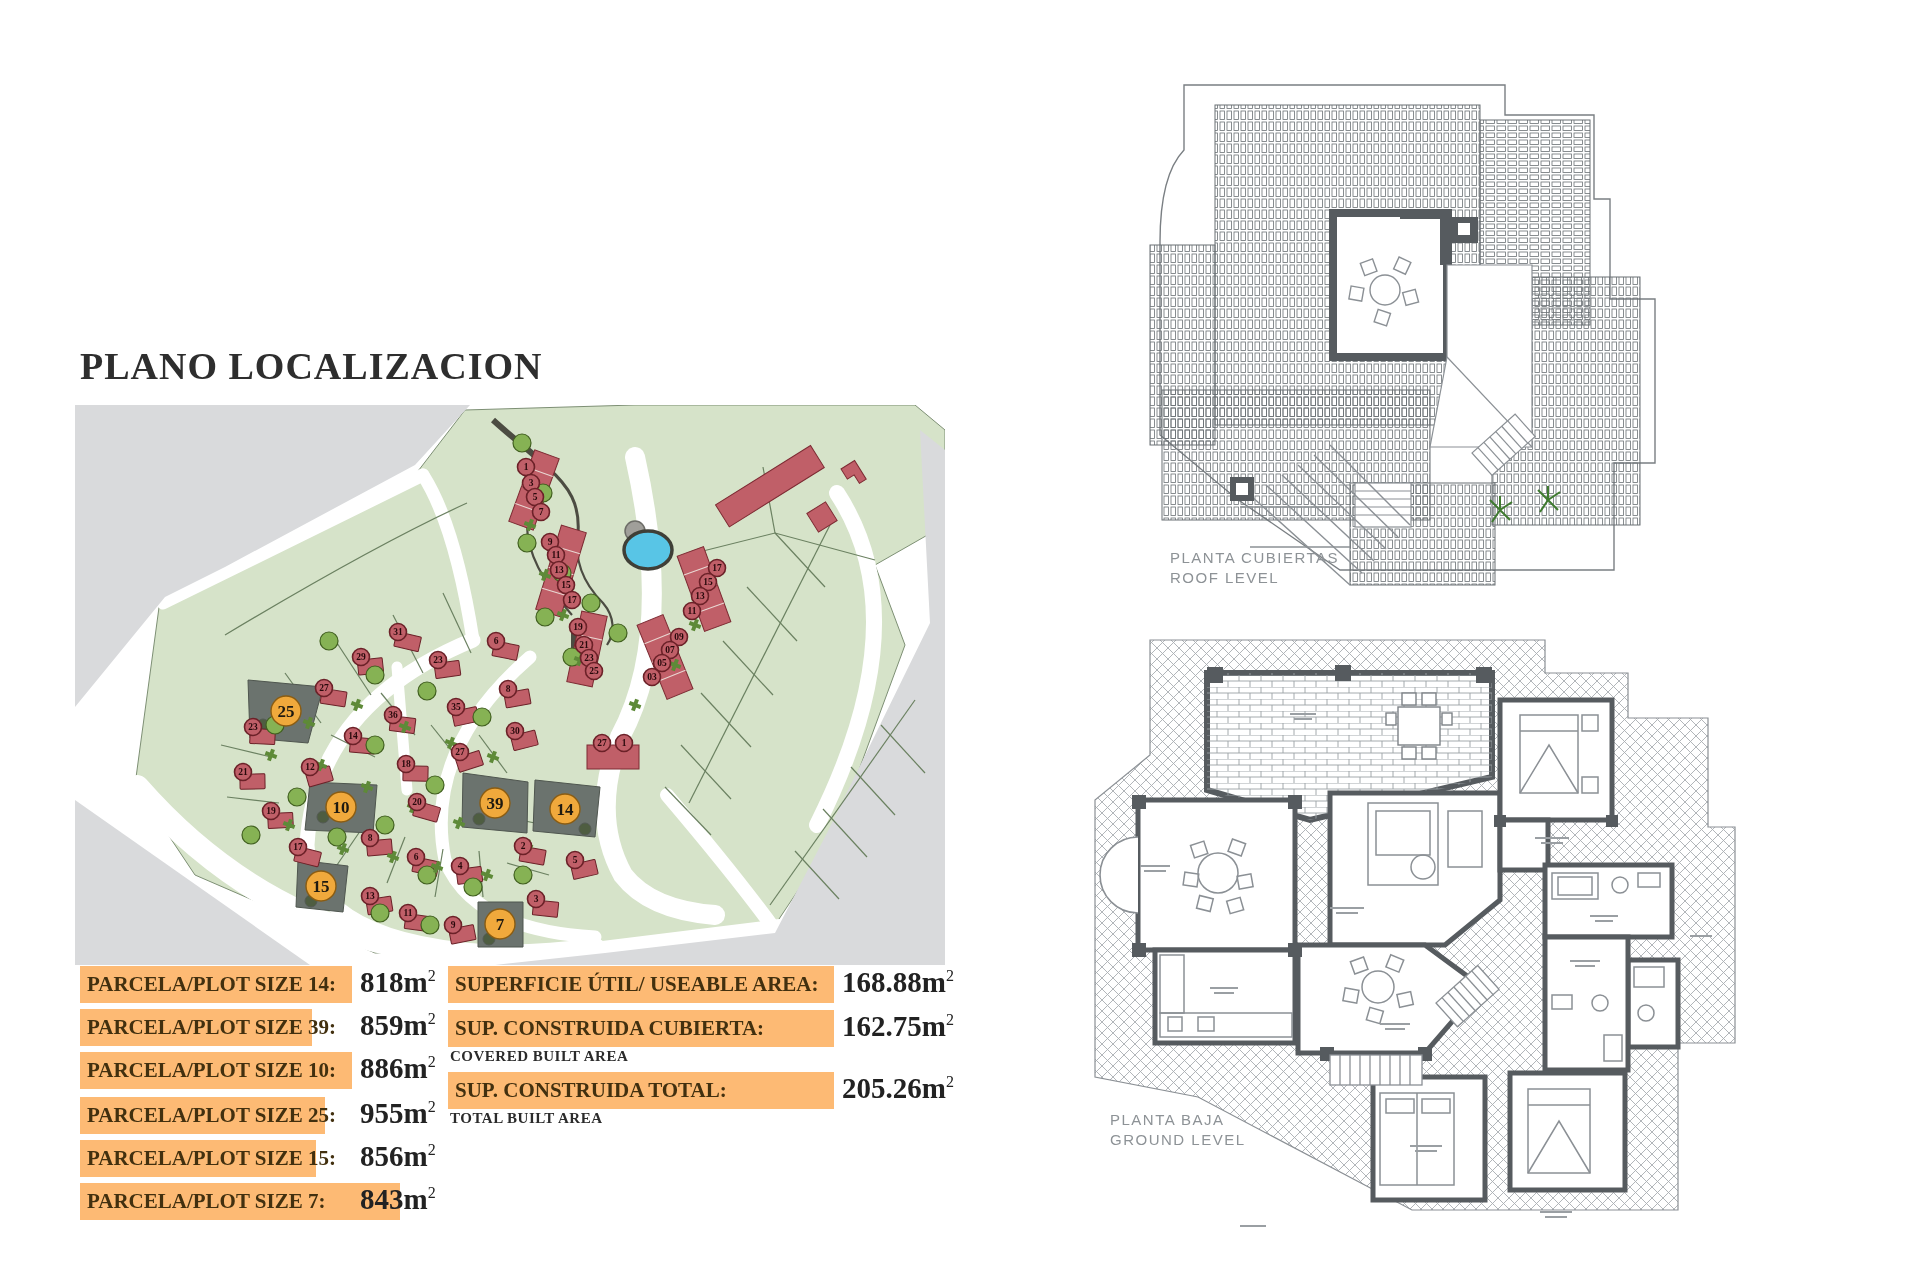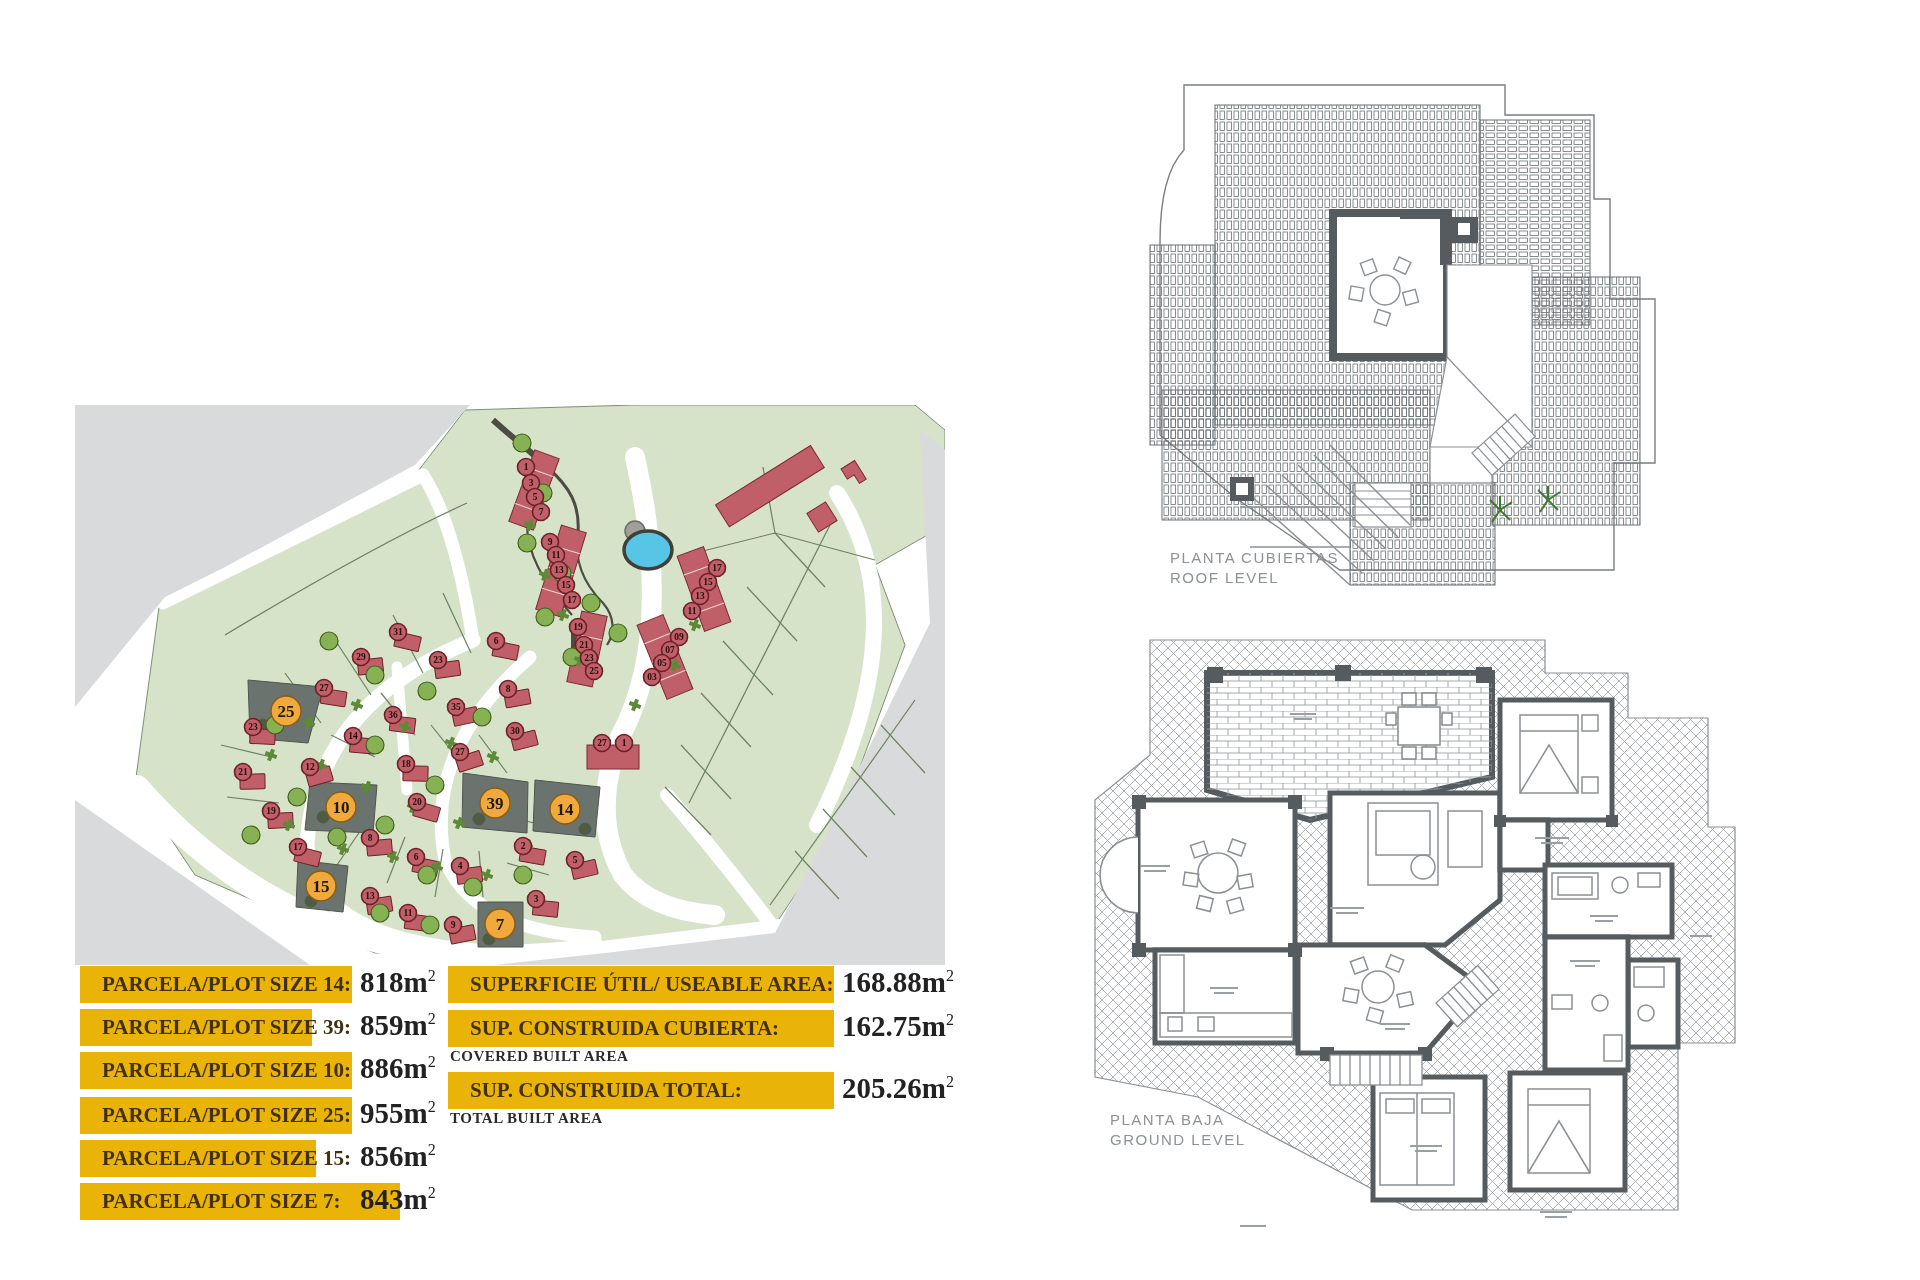--- a/index.html
+++ b/index.html
@@ -1,35 +1,36 @@
 <!DOCTYPE html>
 <html><head>
 <meta charset="utf-8">
 <style>
   html,body{margin:0;padding:0;background:#ffffff;}
   #page{position:relative;width:1920px;height:1280px;background:#ffffff;overflow:hidden;
         font-family:"Liberation Serif", serif;}
   .title{position:absolute;left:80px;top:344px;font-size:38px;font-weight:bold;color:#2e2e2e;
          letter-spacing:1px;font-family:"Liberation Serif",serif;}
   
-  .bar{position:absolute;height:37px;background:#eab308;display:flex;align-items:center;
-       padding:0 22px;box-sizing:border-box;}
+  .bar{position:absolute;height:37px;background:#fdba74;display:flex;align-items:center;
+       padding:0 7px;box-sizing:border-box;}
   .bar span{font-size:21px;font-weight:bold;color:#42300f;white-space:nowrap;}
   .val{position:absolute;font-size:29px;font-weight:normal;color:#222222;white-space:nowrap;}
   .val sup{font-size:16px;}
   .sub{position:absolute;font-size:15px;font-weight:bold;color:#2b2b2b;letter-spacing:.5px;}
   .planlabel{position:absolute;font-family:"Liberation Sans",sans-serif;font-size:15px;
              color:#8d9296;letter-spacing:1.5px;line-height:20px;white-space:pre-line;}
   svg{position:absolute;}
 </style>
 </head>
 <body>
 
 <div id="page">
 
+  <div class="title">PLANO LOCALIZACION</div>
 
   <svg id="site-svg" style="left:75px;top:405px" width="870" height="560" viewBox="0 0 870 560">
 
     <g>
       <polygon points="85,195 340,70 390,5 560,0 840,0 870,25 870,120 800,160 830,240 760,430 700,520 520,545 300,548 120,470 60,380" fill="#d6e3c9" stroke="#7d8f74" stroke-width="1"></polygon>
 
       <g stroke="#ffffff" fill="none" stroke-linecap="round">
         <path d="M 88,198 L 348,70" stroke-width="13"></path>
         <path d="M 348,70 Q 380,120 398,235" stroke-width="13"></path>
         <path d="M 398,235 Q 240,300 232,440 Q 235,540 430,548" stroke-width="15"></path>
@@ -541,21 +542,21 @@
       </div>
     <div class="val" style="left:360px;top:966px"><b>818</b><b>m</b><sup>2</sup></div>
     <div class="bar" style="left:80px;top:1009px;width:232px">
         <span>PARCELA/PLOT SIZE 39:</span>
       </div>
     <div class="val" style="left:360px;top:1009px"><b>859</b><b>m</b><sup>2</sup></div>
     <div class="bar" style="left:80px;top:1052px;width:272px">
         <span>PARCELA/PLOT SIZE 10:</span>
       </div>
     <div class="val" style="left:360px;top:1052px"><b>886</b><b>m</b><sup>2</sup></div>
-    <div class="bar" style="left:80px;top:1097px;width:272px">
+    <div class="bar" style="left:80px;top:1097px;width:245px">
         <span>PARCELA/PLOT SIZE 25:</span>
       </div>
     <div class="val" style="left:360px;top:1097px"><b>955</b><b>m</b><sup>2</sup></div>
     <div class="bar" style="left:80px;top:1140px;width:236px">
         <span>PARCELA/PLOT SIZE 15:</span>
       </div>
     <div class="val" style="left:360px;top:1140px"><b>856</b><b>m</b><sup>2</sup></div>
     <div class="bar" style="left:80px;top:1183px;width:320px">
         <span>PARCELA/PLOT SIZE 7:</span>
       </div>

